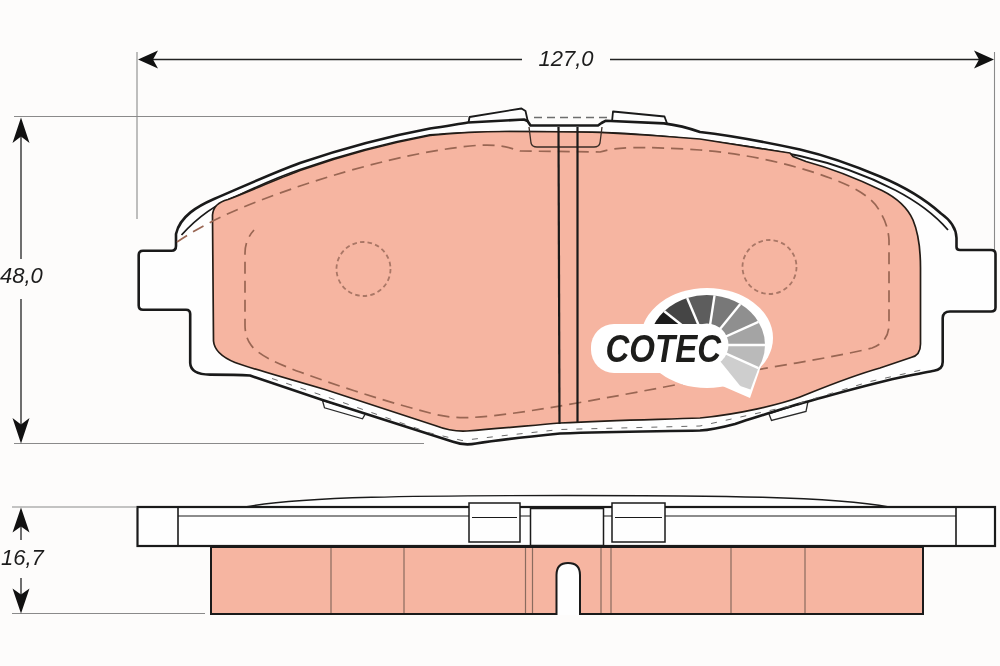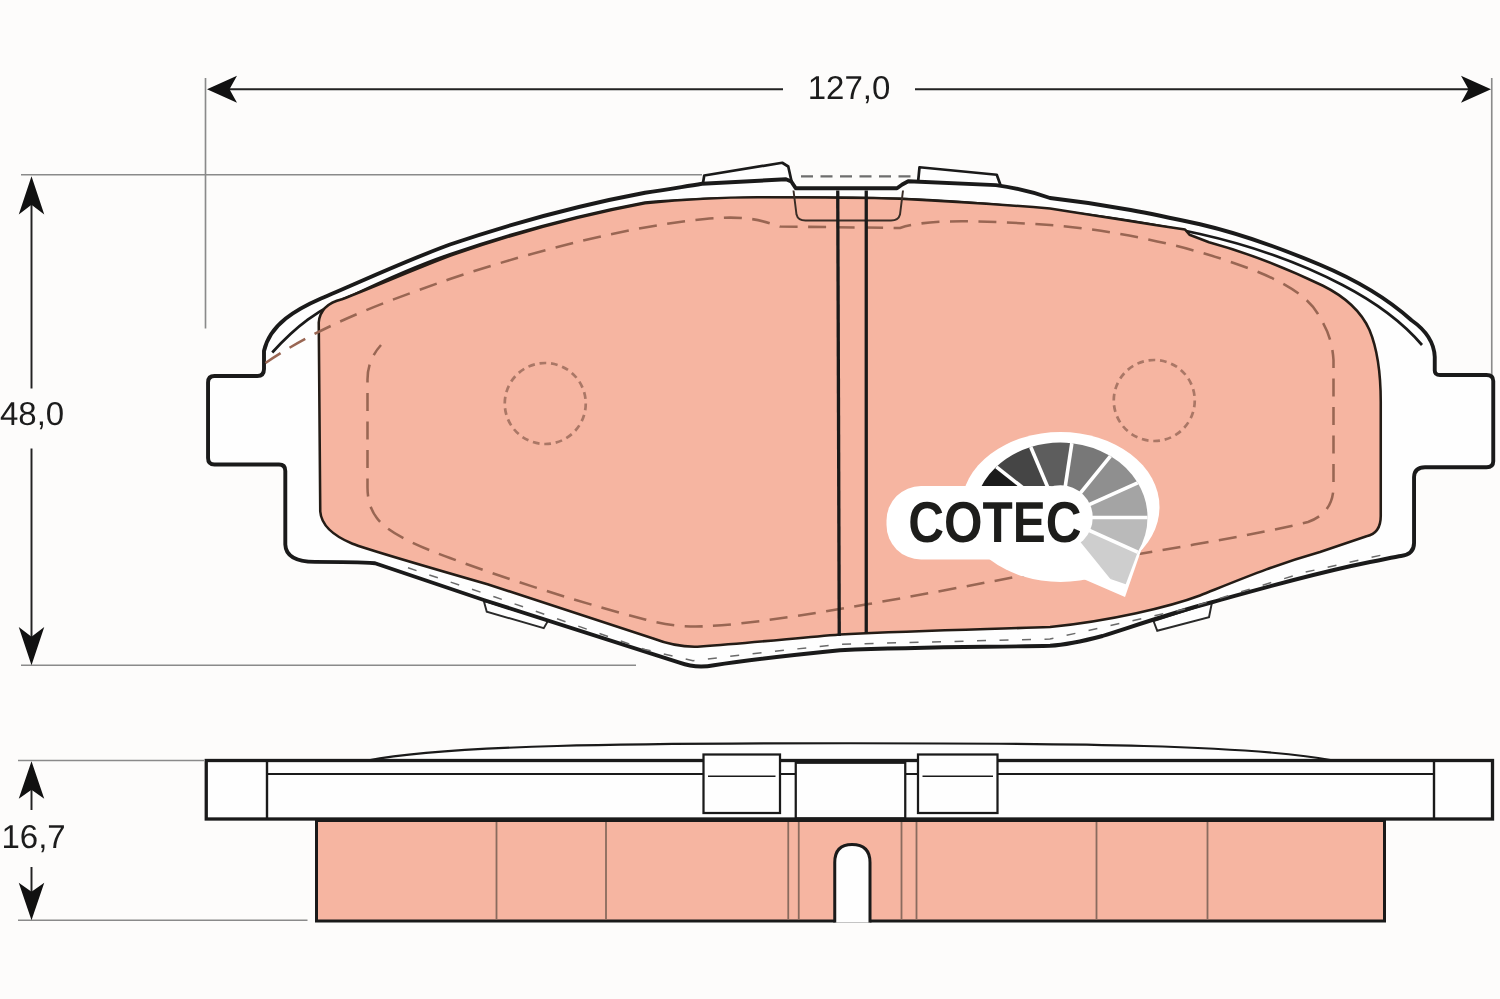--- a/index.html
+++ b/index.html
@@ -1,16 +1,16 @@
 <!DOCTYPE html>
 <html><head>
 <meta charset="utf-8">
 <style>
   html,body{margin:0;padding:0;background:#fdfcfb;}
-  .page{width:1000px;height:666px;position:relative;font-family:"Liberation Sans",sans-serif;}
+  .page{width:1000px;height:666px;position:relative;font-family:"Liberation Sans",sans-serif;font-style:italic;}
   svg{display:block;}
 </style>
 </head>
 <body>
 <div class="page">
 <svg width="1000" height="666" viewBox="0 0 1000 666" xmlns="http://www.w3.org/2000/svg">
 
 <rect x="0" y="0" width="1000" height="666" fill="#fdfcfb"></rect>
 
 <g stroke="#8a8a8a" stroke-width="1.1" fill="none">

